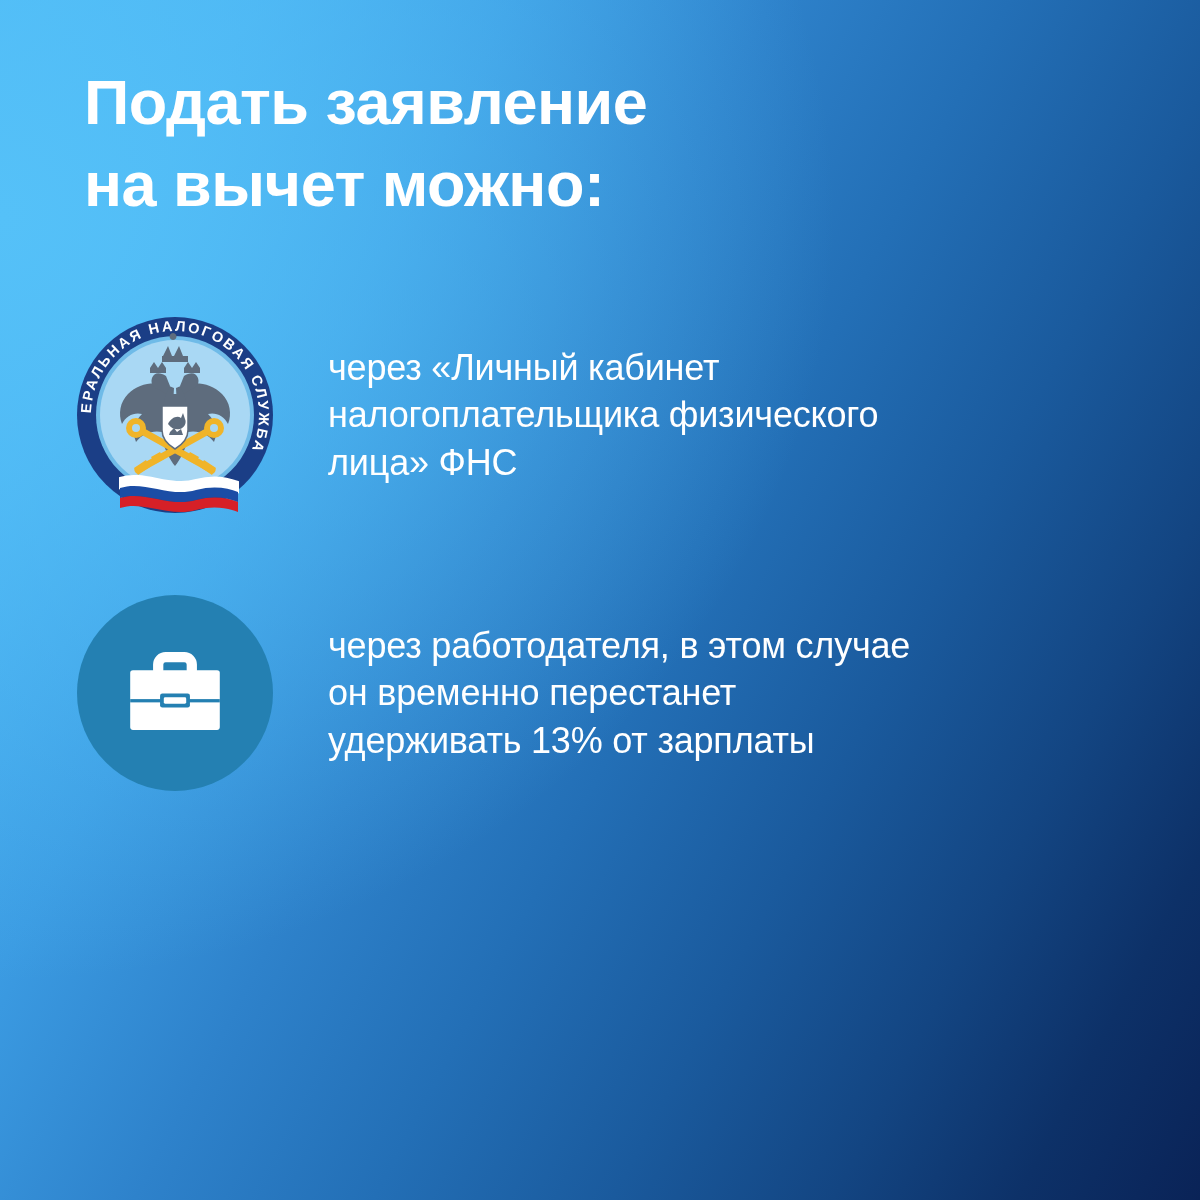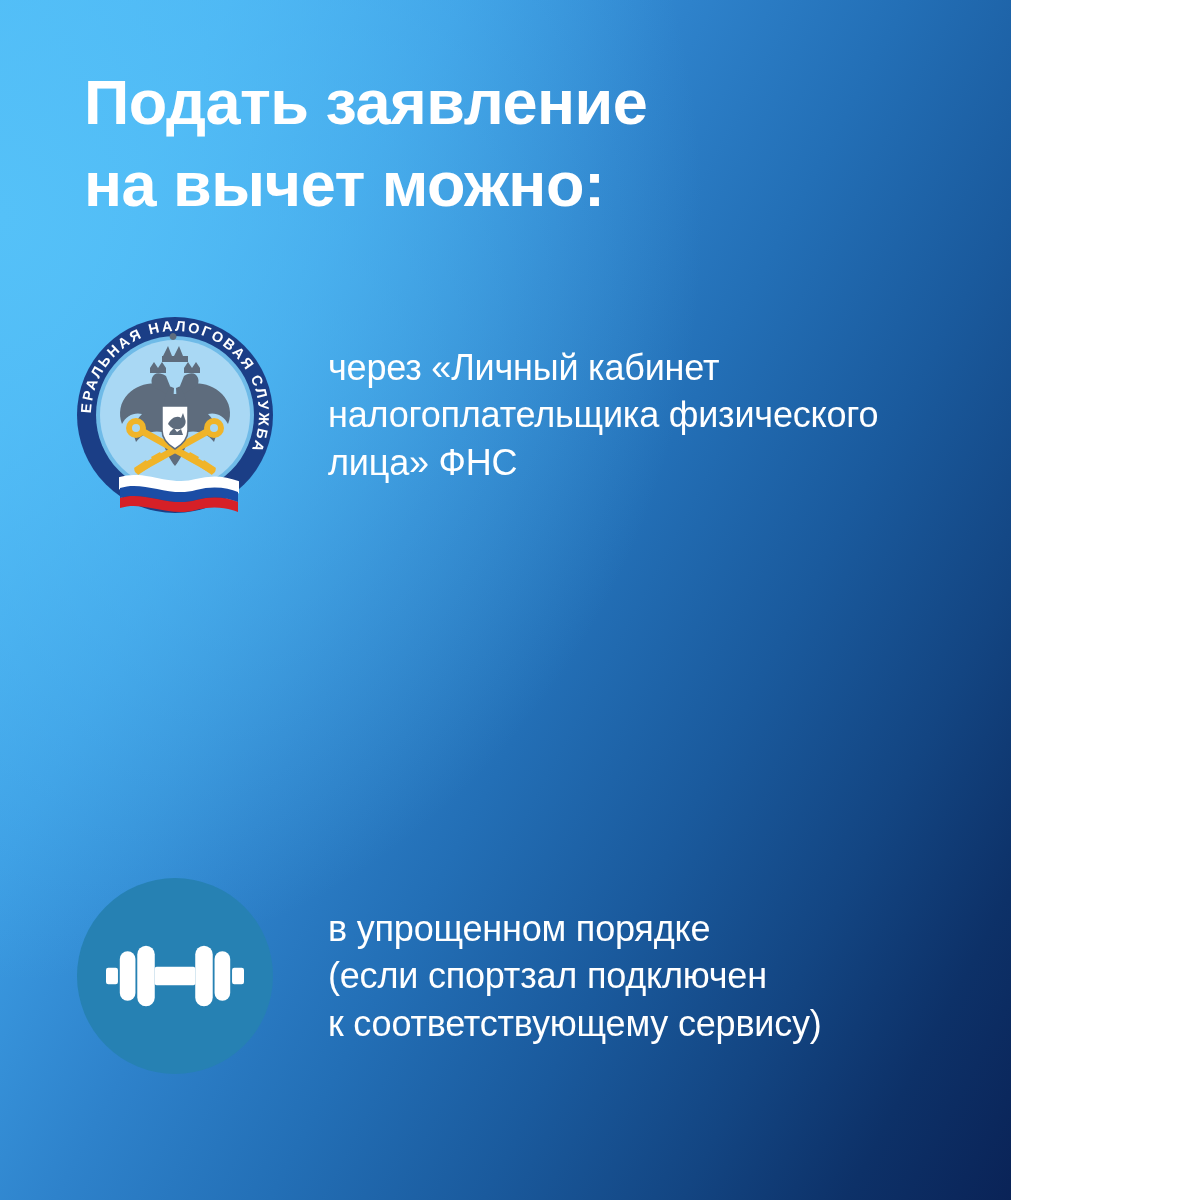--- a/index.html
+++ b/index.html
@@ -9,21 +9,21 @@
   }
   body {
     width: 1200px;
     height: 1200px;
     overflow: hidden;
     font-family: "Liberation Sans", "DejaVu Sans", sans-serif;
   }
 
   #poster {
     position: relative;
-    width: 1011px;
+    width: 1200px;
     height: 1200px;
     box-sizing: border-box;
     background:
       radial-gradient(120% 110% at 0% 18%, #55C1F8 0%, rgba(85,193,248,0) 58%),
       linear-gradient(118deg,
         #4DB8F5 0%,
         #47AEF0 14%,
         #3B9BE2 28%,
         #2E82CB 42%,
         #236FB6 55%,
@@ -192,42 +192,37 @@
                      L 176 210 C 166 206, 152 203, 134 208 C 108 216, 82 198, 58 206 Z" fill="#D62027"></path>
           </g>
         </svg>
       </div>
     </div>
     <div class="row-text">через «Личный кабинет
 налогоплательщика физического
 лица» ФНС</div>
   </div>
 
-
-  <div class="row row-3">
+  <div class="row row-2">
     <div class="icon-slot">
       <div class="icon-circle">
         <span>
-          <svg viewBox="0 0 150 80" width="138" height="74" aria-hidden="true">
-            <g fill="#FFFFFF">
-
-              <rect x="0" y="31" width="13" height="18" rx="2.5"></rect>
-
-              <rect x="15" y="13" width="17" height="54" rx="8.5"></rect>
-              <rect x="34" y="7" width="19" height="66" rx="9.5"></rect>
-
-              <rect x="53" y="30" width="44" height="20" rx="2"></rect>
-
-              <rect x="97" y="7" width="19" height="66" rx="9.5"></rect>
-              <rect x="118" y="13" width="17" height="54" rx="8.5"></rect>
-
-              <rect x="137" y="31" width="13" height="18" rx="2.5"></rect>
-            </g>
+          <svg viewBox="0 0 120 110" width="112" height="103" aria-hidden="true">
+
+            <path d="M42 30 v-6 a8 8 0 0 1 8 -8 h20 a8 8 0 0 1 8 8 v6" fill="none" stroke="#FFFFFF" stroke-width="11" stroke-linecap="round" stroke-linejoin="round"></path>
+
+            <rect x="12" y="30" width="96" height="64" rx="3" fill="#FFFFFF"></rect>
+
+            <rect x="12" y="61" width="96" height="3.5" fill="#2480B2"></rect>
+
+            <rect x="44" y="55" width="32" height="15" rx="2.5" fill="#2480B2"></rect>
+            <rect x="48" y="59" width="24" height="7" rx="1.5" fill="#FFFFFF"></rect>
           </svg>
         </span>
       </div>
     </div>
-    <div class="row-text">в упрощенном порядке
-(если спортзал подключен
-к соответствующему сервису)</div>
+    <div class="row-text">через работодателя, в этом случае
+он временно перестанет
+удерживать 13% от зарплаты</div>
   </div>
 
+
 </div>
 
 </body></html>

